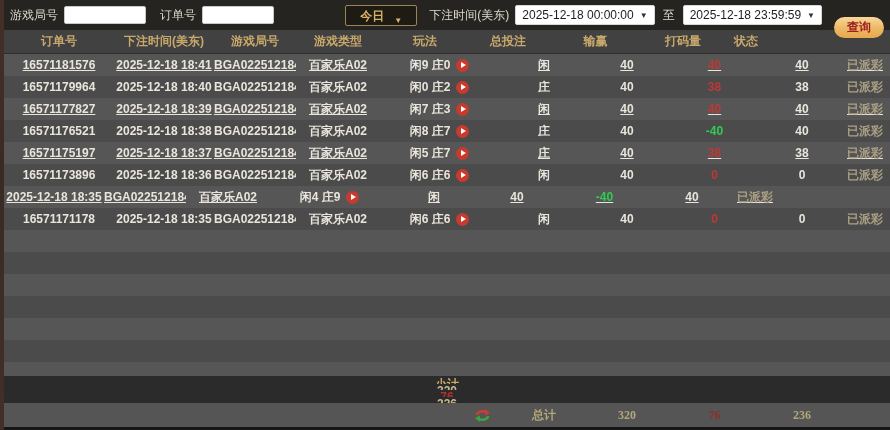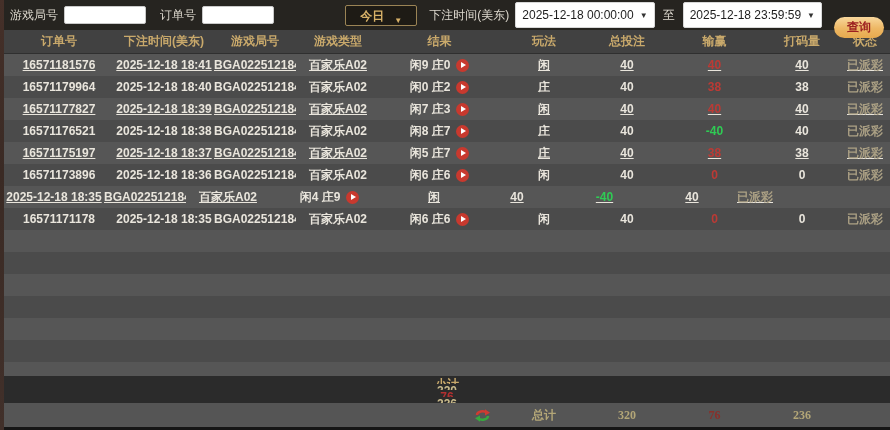--- a/index.html
+++ b/index.html
@@ -30,21 +30,21 @@
   .spacer { flex:1; }
   .range-select {
     width:72px; height:21px; background:#1e1b15; border:1px solid #9b8455;
     border-radius:2px; color:#d8b269; display:flex; align-items:flex-end;
     justify-content:center; gap:10px; font-weight:700; cursor:pointer;
     margin-right:12px;
   }
   .range-select .arrow { font-size:8px; color:#d8b269; }
   .date-select {
     height:20px; background:#fff; border:1px solid #d8d8d8; border-radius:2px;
-    color:#1d1d1d; display:flex; align-items:center; padding:12px 6px; gap:6px;
+    color:#1d1d1d; display:flex; align-items:center; padding:6px 6px; gap:6px;
     font-size:12px; cursor:pointer; white-space:nowrap;
   }
   .date-select .arrow { font-size:8px; color:#333; }
   .to-label { margin:0 8px; color:#e0dcd2; }
   .search-btn {
     margin-left:12px; margin-right:6px; width:50px; height:21px;
     border:none; border-radius:11px; cursor:pointer;
     background:linear-gradient(180deg,#f8d79c 0%,#edb764 55%,#e6a94e 100%);
     color:#9c2020; font-weight:700; font-size:12px;
     display:flex; align-items:center; justify-content:center;
@@ -122,21 +122,20 @@
     </div>
     <button class="search-btn">查询</button>
   </div>
 
   <div class="table">
     <div class="tr thead">
       <div class="td c1">订单号</div>
       <div class="td c2">下注时间(美东)</div>
       <div class="td c3">游戏局号</div>
       <div class="td c4">游戏类型</div>
-      <div class="td c5">结果</div>
       <div class="td c6">玩法</div>
       <div class="td c7">总投注</div>
       <div class="td c8">输赢</div>
       <div class="td c9">打码量</div>
       <div class="td c10">状态</div>
     </div>
 
     <div class="tr row odd">
       <div class="td c1">16571181576</div>
       <div class="td c2">2025-12-18 18:41</div>

